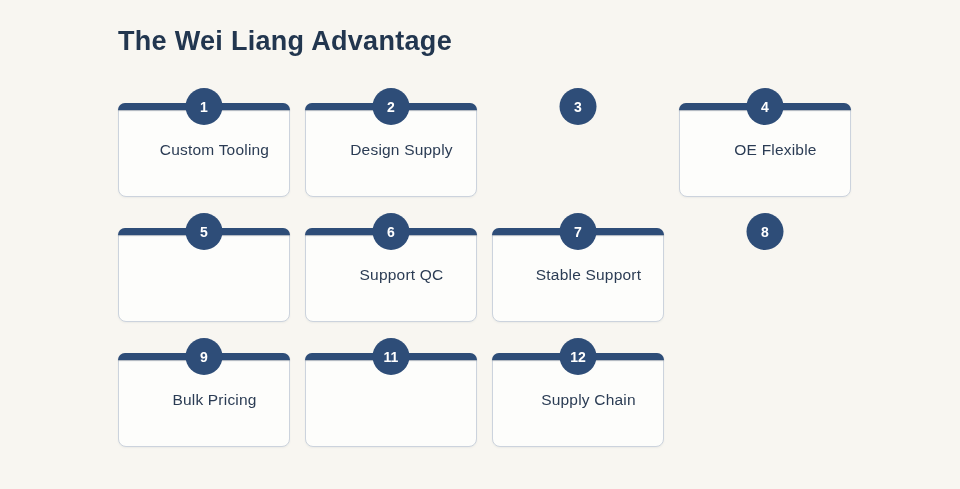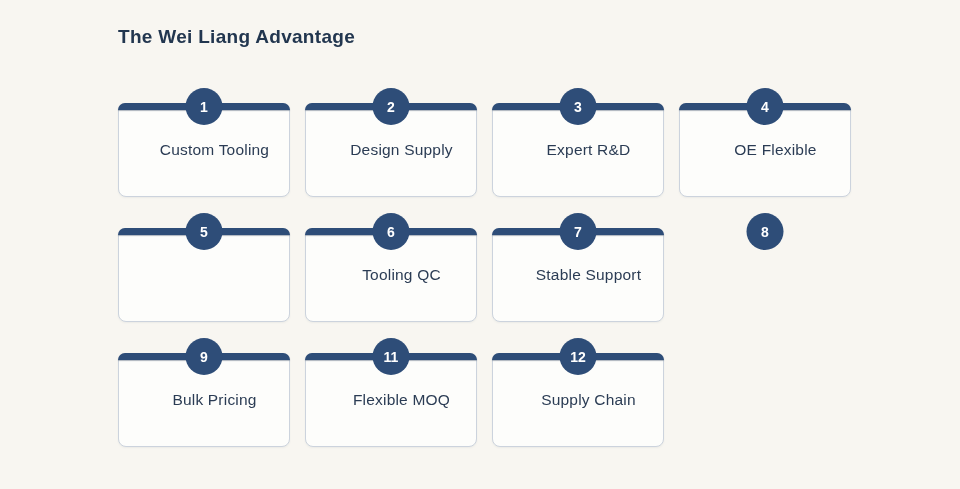--- a/index.html
+++ b/index.html
@@ -9,21 +9,21 @@
     background: var(--page-bg, #f8f6f1);
     overflow: hidden;
   }
   .page {
     position: relative;
     width: 960px; height: 489px;
   }
   .page-title {
     position: absolute;
     left: 118px; top: 26px;
-    font-size: 19px;
+    font-size: 27px;
     font-weight: bold;
     letter-spacing: 0.3px;
     color: var(--title-text, #22364f);
   }
   .cards-grid {
     position: absolute;
     left: 118px; top: 88px;
     display: grid;
     grid-template-columns: repeat(4, 172px);
     grid-auto-rows: 109px;
@@ -102,24 +102,20 @@
       <div class="card-box">
         <div class="card-bar"></div>
         <span class="card-label">Design Supply</span>
       </div>
     </div>
 
     <div class="card">
       <div class="badge">
           <span>3</span>
         </div>
-      <div class="card-box">
-        <div class="card-bar"></div>
-        <span class="card-label">Expert R&amp;D</span>
-      </div>
     </div>
 
     <div class="card">
       <div class="badge">
           <span>4</span>
         </div>
       <div class="card-box">
         <div class="card-bar"></div>
         <span class="card-label">OE Flexible</span>
       </div>
@@ -133,21 +129,21 @@
         <div class="card-bar"></div>
       </div>
     </div>
 
     <div class="card">
       <div class="badge">
           <span>6</span>
         </div>
       <div class="card-box">
         <div class="card-bar"></div>
-        <span class="card-label">Tooling QC</span>
+        <span class="card-label">Support QC</span>
       </div>
     </div>
 
     <div class="card">
       <div class="badge">
           <span>7</span>
         </div>
       <div class="card-box">
         <div class="card-bar"></div>
         <span class="card-label">Stable Support</span>
@@ -170,21 +166,20 @@
       </div>
     </div>
 
 
     <div class="card">
       <div class="badge">
           <span>11</span>
         </div>
       <div class="card-box">
         <div class="card-bar"></div>
-        <span class="card-label">Flexible MOQ</span>
       </div>
     </div>
 
     <div class="card">
       <div class="badge">
           <span>12</span>
         </div>
       <div class="card-box">
         <div class="card-bar"></div>
         <span class="card-label">Supply Chain</span>

